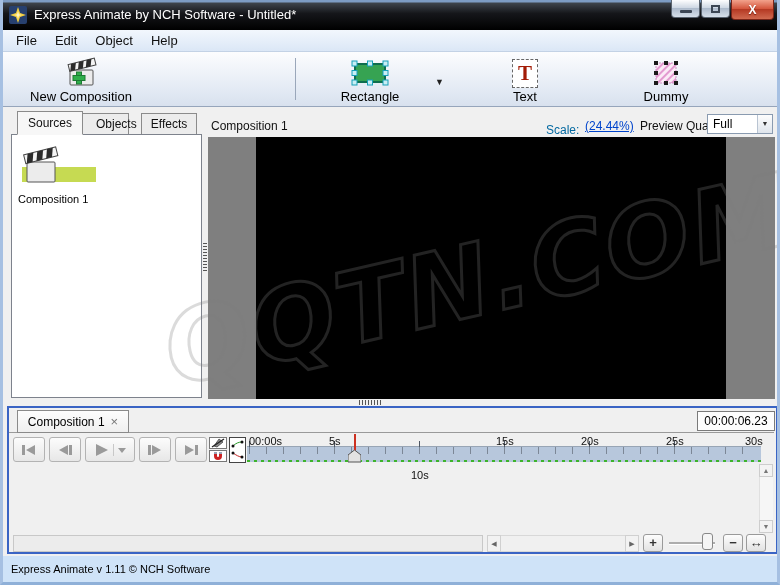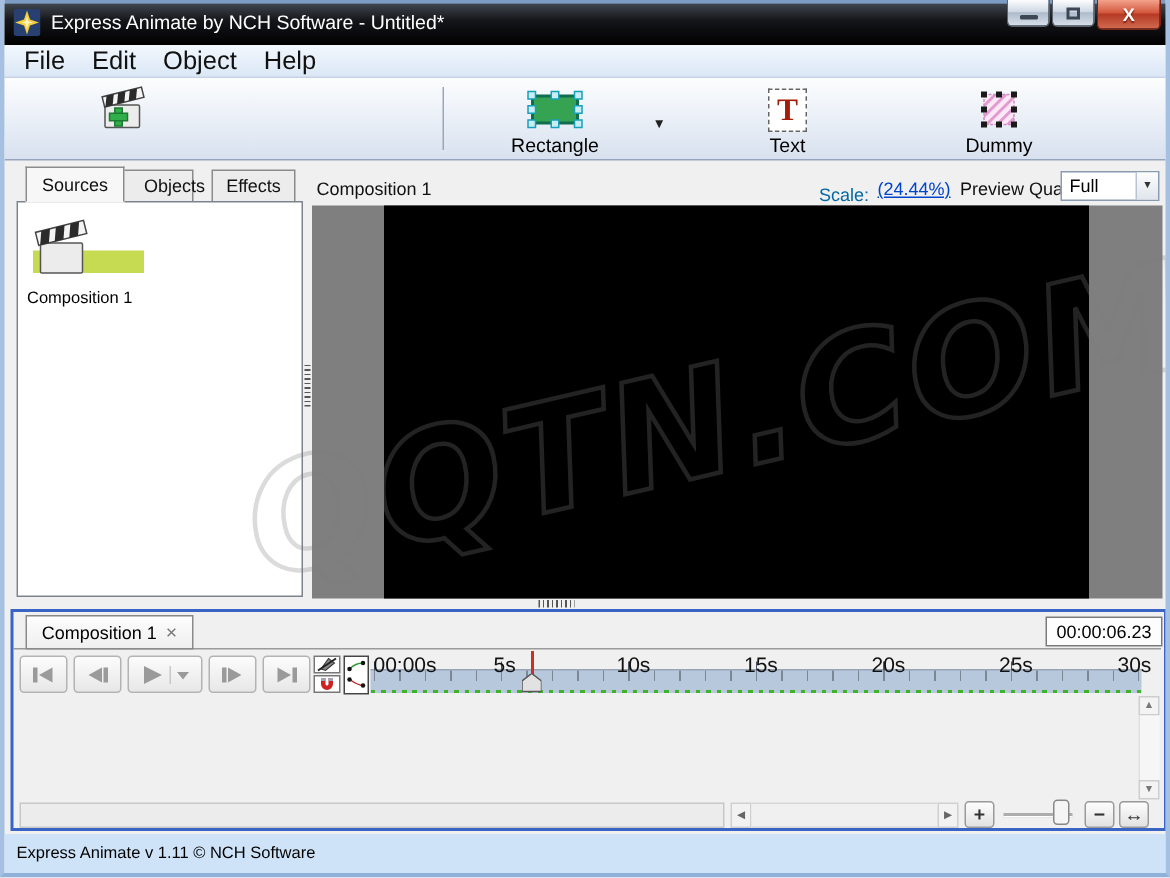--- a/index.html
+++ b/index.html
@@ -22,21 +22,21 @@
         display:flex; align-items:center; justify-content:center; }
   .wb.close { width:43px; height:20px; background:linear-gradient(180deg,#f2a28c,#d4573e 45%,#b53a24 50%,#d06a50);
         border-color:#7a2417; color:#fff; font-weight:bold; font-size:12px; text-shadow:0 1px 1px #7a2012; }
   .glyph-min { width:12px; height:3px; background:#3c4654; border-radius:1px; margin-top:6px; }
   .glyph-max { width:9px; height:8px; border:2px solid #3c4654; }
 
   
   .menubar { position:absolute; left:0; top:30px; width:774px; height:22px;
     background:linear-gradient(180deg,#f2f7fd,#dbe7f6); border-bottom:1px solid #c3d2e5;
     display:flex; align-items:center; padding-left:4px; }
-  .menu-item { padding:0 9px; font-size:17px; color:#111; line-height:21px; }
+  .menu-item { padding:0 9px; font-size:13px; color:#111; line-height:21px; }
 
   
   .toolbar { position:absolute; left:0; top:52px; width:774px; height:55px;
     background:linear-gradient(180deg,#fcfdfe,#e3eaf4 70%,#d8e1ee); border-bottom:1px solid #96a5bb; }
   .tbtn { position:absolute; top:3px; height:50px; text-align:center; }
   .tbtn .ticon { height:33px; display:flex; align-items:flex-end; justify-content:center; }
   .tbtn .tlabel { font-size:13px; color:#000; margin-top:1px; white-space:nowrap; }
   .tb-divider { position:absolute; top:6px; width:1px; height:42px; background:#9aa7ba; }
   .tb-arrow { position:absolute; font-size:9px; color:#222; }
   .txticon { width:26px; height:29px; border:1px dashed #666; background:#fff;
@@ -89,22 +89,22 @@
 
   .ruler { position:absolute; left:244px; top:434px; width:514px; height:28px; background:#f0f0f0; }
   .ruler .band { position:absolute; left:0; top:12px; width:514px; height:16px;
     background:#b7c7dc; border-top:1px solid #98a5b5; }
   .ruler .minor { position:absolute; left:2px; top:13px; width:510px; height:7px;
     background:repeating-linear-gradient(90deg,#7c8796 0 1px,transparent 1px 17px); }
   .ruler .major { position:absolute; left:2px; top:7px; width:510px; height:13px;
     background:repeating-linear-gradient(90deg,#4d5663 0 1px,transparent 1px 85px); }
   .ruler .green { position:absolute; left:0; top:26px; width:514px; height:2px;
     background:repeating-linear-gradient(90deg,#3db32a 0 3px,transparent 3px 7px); }
-  .rl { position:absolute; top:1px; font-size:14px; color:#111; white-space:nowrap; }
-  .rl:nth-of-type(1){left:2px;} .rl:nth-of-type(2){left:82px;} .rl:nth-of-type(3){left:164px;}
+  .rl { position:absolute; top:1px; font-size:11px; color:#111; white-space:nowrap; }
+  .rl:nth-of-type(1){left:2px;} .rl:nth-of-type(2){left:82px;} .rl:nth-of-type(3){left:164px;margin-top:34px;}
   .rl:nth-of-type(4){left:249px;} .rl:nth-of-type(5){left:334px;} .rl:nth-of-type(6){left:419px;}
   .rl:nth-of-type(7){left:498px;}
   .playhead-line { position:absolute; left:351px; top:434px; width:2px; height:17px; background:#cc3020; z-index:4; }
   .playhead-handle { position:absolute; left:345px; top:449px; z-index:4; }
 
   .empty-msg { position:absolute; left:6px; top:469px; width:752px; text-align:center;
     font-size:12px; font-weight:bold; color:#5c5c5c; line-height:16px; }
 
   .vscroll-btn { position:absolute; left:756px; width:14px; height:13px; background:#f3f3f3;
     border:1px solid #cdcdcd; font-size:7px; color:#777; text-align:center; line-height:11px; }
@@ -174,20 +174,21 @@
             <path d="M9,9 l5,0 -2.5,7 -5,0 z" fill="#2b2b2b"></path>
             <path d="M17,9 l5,0 -2.5,7 -5,0 z" fill="#2b2b2b"></path>
             <path d="M25,9 l5,0 -2.5,7 -5,0 z" fill="#2b2b2b"></path>
           </g>
           <g stroke="#1e7a33" stroke-width="1" fill="#2fae4a">
             <rect x="13.5" y="17" width="5" height="12"></rect>
             <rect x="10" y="20.5" width="12" height="5"></rect>
           </g>
         </svg>
       </div>
+      <div class="tlabel">New Composition</div>
     </div>
 
 
     <div class="tb-divider" style="left:292px;"></div>
 
     <div class="tbtn" style="left:312px;width:110px;">
       <div class="ticon">
         <svg width="46" height="29">
           <rect x="8" y="5" width="30" height="18" rx="1" fill="#36a352" stroke="#0f6e4f" stroke-width="2"></rect>
           <g fill="#c8eef4" stroke="#17a0b8">

